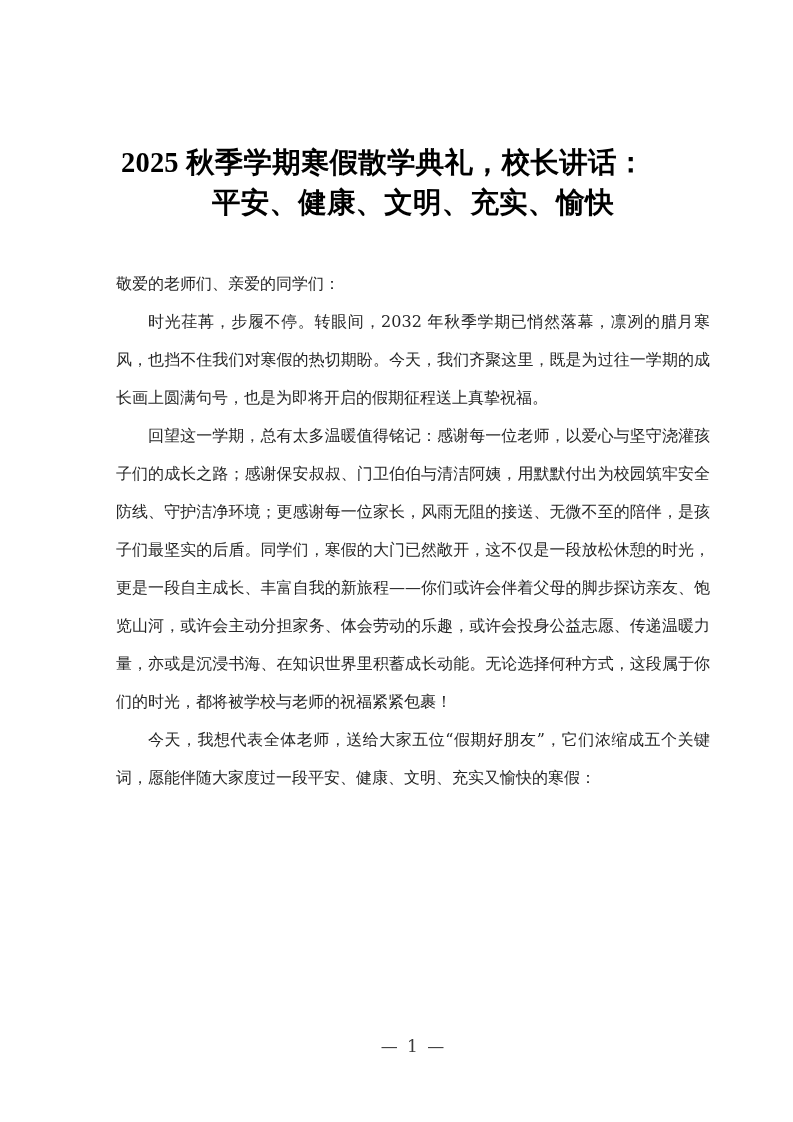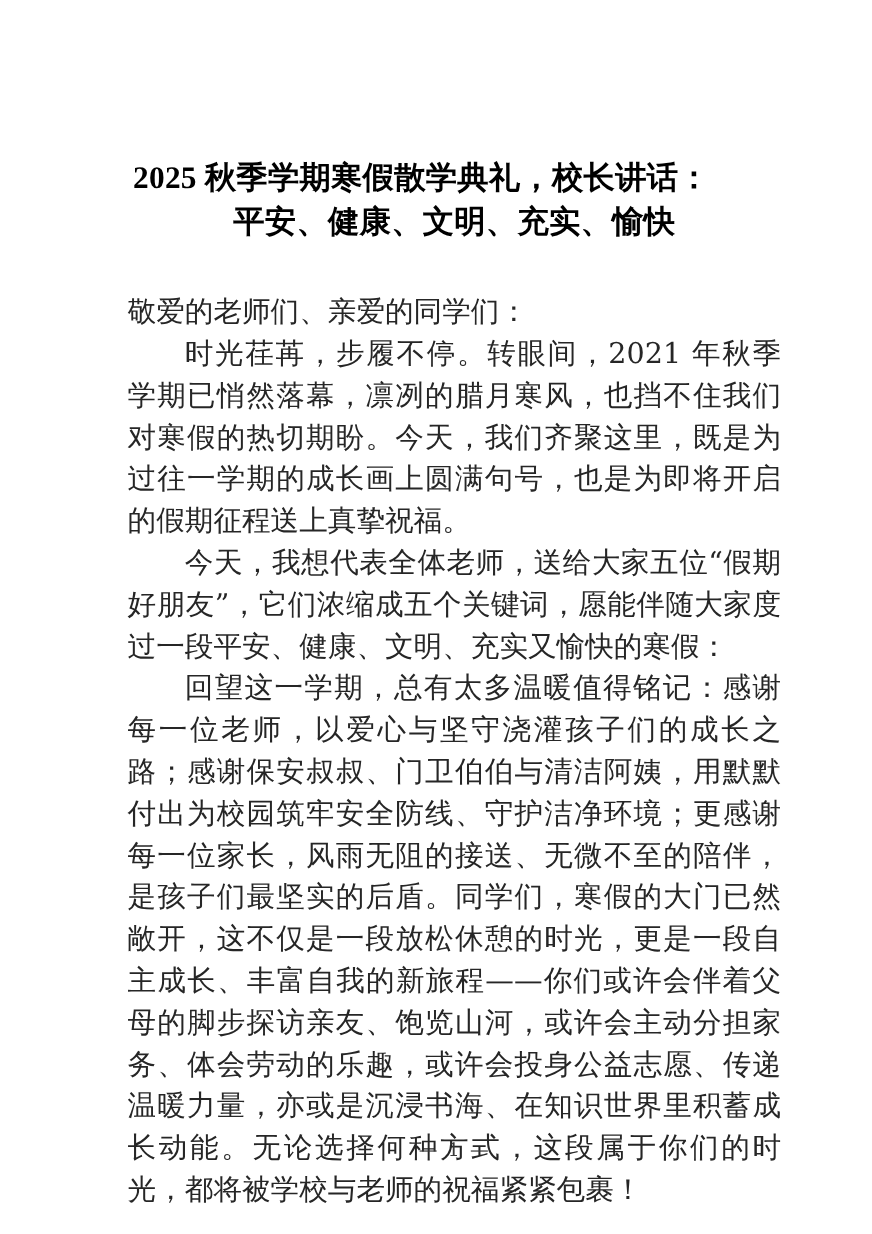--- a/index.html
+++ b/index.html
@@ -50,21 +50,21 @@
   .doc-title .t-line-2 {
   }
 
   
   .body-text {
     position: absolute;
     left: 99px;
     top: 265px;
     width: 594px;
     font-family: "DejaVu Serif", "Liberation Serif", serif;
-    font-size: 26px;
+    font-size: 16px;
     line-height: 38px;
     color: #262626;
     text-align: justify;
     text-justify: inter-ideograph;
   }
   .body-text p {
     margin: 0;
     padding: 0;
     text-align: justify;
     text-justify: inter-ideograph;
@@ -94,20 +94,20 @@
 
 <div class="page">
 
   <div class="doc-title">
     <span class="t-line t-line-1">2025 秋季学期寒假散学典礼，校长讲话：</span>
     <span class="t-line t-line-2">平安、健康、文明、充实、愉快</span>
   </div>
 
   <div class="body-text">
     <p class="flush">敬爱的老师们、亲爱的同学们：</p>
-    <p class="indent">时光荏苒，步履不停。转眼间，2021 年秋季学期已悄然落幕，凛冽的腊月寒风，也挡不住我们对寒假的热切期盼。今天，我们齐聚这里，既是为过往一学期的成长画上圆满句号，也是为即将开启的假期征程送上真挚祝福。</p>
+    <p class="indent">时光荏苒，步履不停。转眼间，2032 年秋季学期已悄然落幕，凛冽的腊月寒风，也挡不住我们对寒假的热切期盼。今天，我们齐聚这里，既是为过往一学期的成长画上圆满句号，也是为即将开启的假期征程送上真挚祝福。</p>
+    <p class="indent">回望这一学期，总有太多温暖值得铭记：感谢每一位老师，以爱心与坚守浇灌孩子们的成长之路；感谢保安叔叔、门卫伯伯与清洁阿姨，用默默付出为校园筑牢安全防线、守护洁净环境；更感谢每一位家长，风雨无阻的接送、无微不至的陪伴，是孩子们最坚实的后盾。同学们，寒假的大门已然敞开，这不仅是一段放松休憩的时光，更是一段自主成长、丰富自我的新旅程——你们或许会伴着父母的脚步探访亲友、饱览山河，或许会主动分担家务、体会劳动的乐趣，或许会投身公益志愿、传递温暖力量，亦或是沉浸书海、在知识世界里积蓄成长动能。无论选择何种方式，这段属于你们的时光，都将被学校与老师的祝福紧紧包裹！</p>
     <p class="indent">今天，我想代表全体老师，送给大家五位“假期好朋友”，它们浓缩成五个关键词，愿能伴随大家度过一段平安、健康、文明、充实又愉快的寒假：</p>
-    <p class="indent">回望这一学期，总有太多温暖值得铭记：感谢每一位老师，以爱心与坚守浇灌孩子们的成长之路；感谢保安叔叔、门卫伯伯与清洁阿姨，用默默付出为校园筑牢安全防线、守护洁净环境；更感谢每一位家长，风雨无阻的接送、无微不至的陪伴，是孩子们最坚实的后盾。同学们，寒假的大门已然敞开，这不仅是一段放松休憩的时光，更是一段自主成长、丰富自我的新旅程——你们或许会伴着父母的脚步探访亲友、饱览山河，或许会主动分担家务、体会劳动的乐趣，或许会投身公益志愿、传递温暖力量，亦或是沉浸书海、在知识世界里积蓄成长动能。无论选择何种方式，这段属于你们的时光，都将被学校与老师的祝福紧紧包裹！</p>
   </div>
 
   <div class="page-footer">— 1 —</div>
 
 </div>
 
 </body></html>

